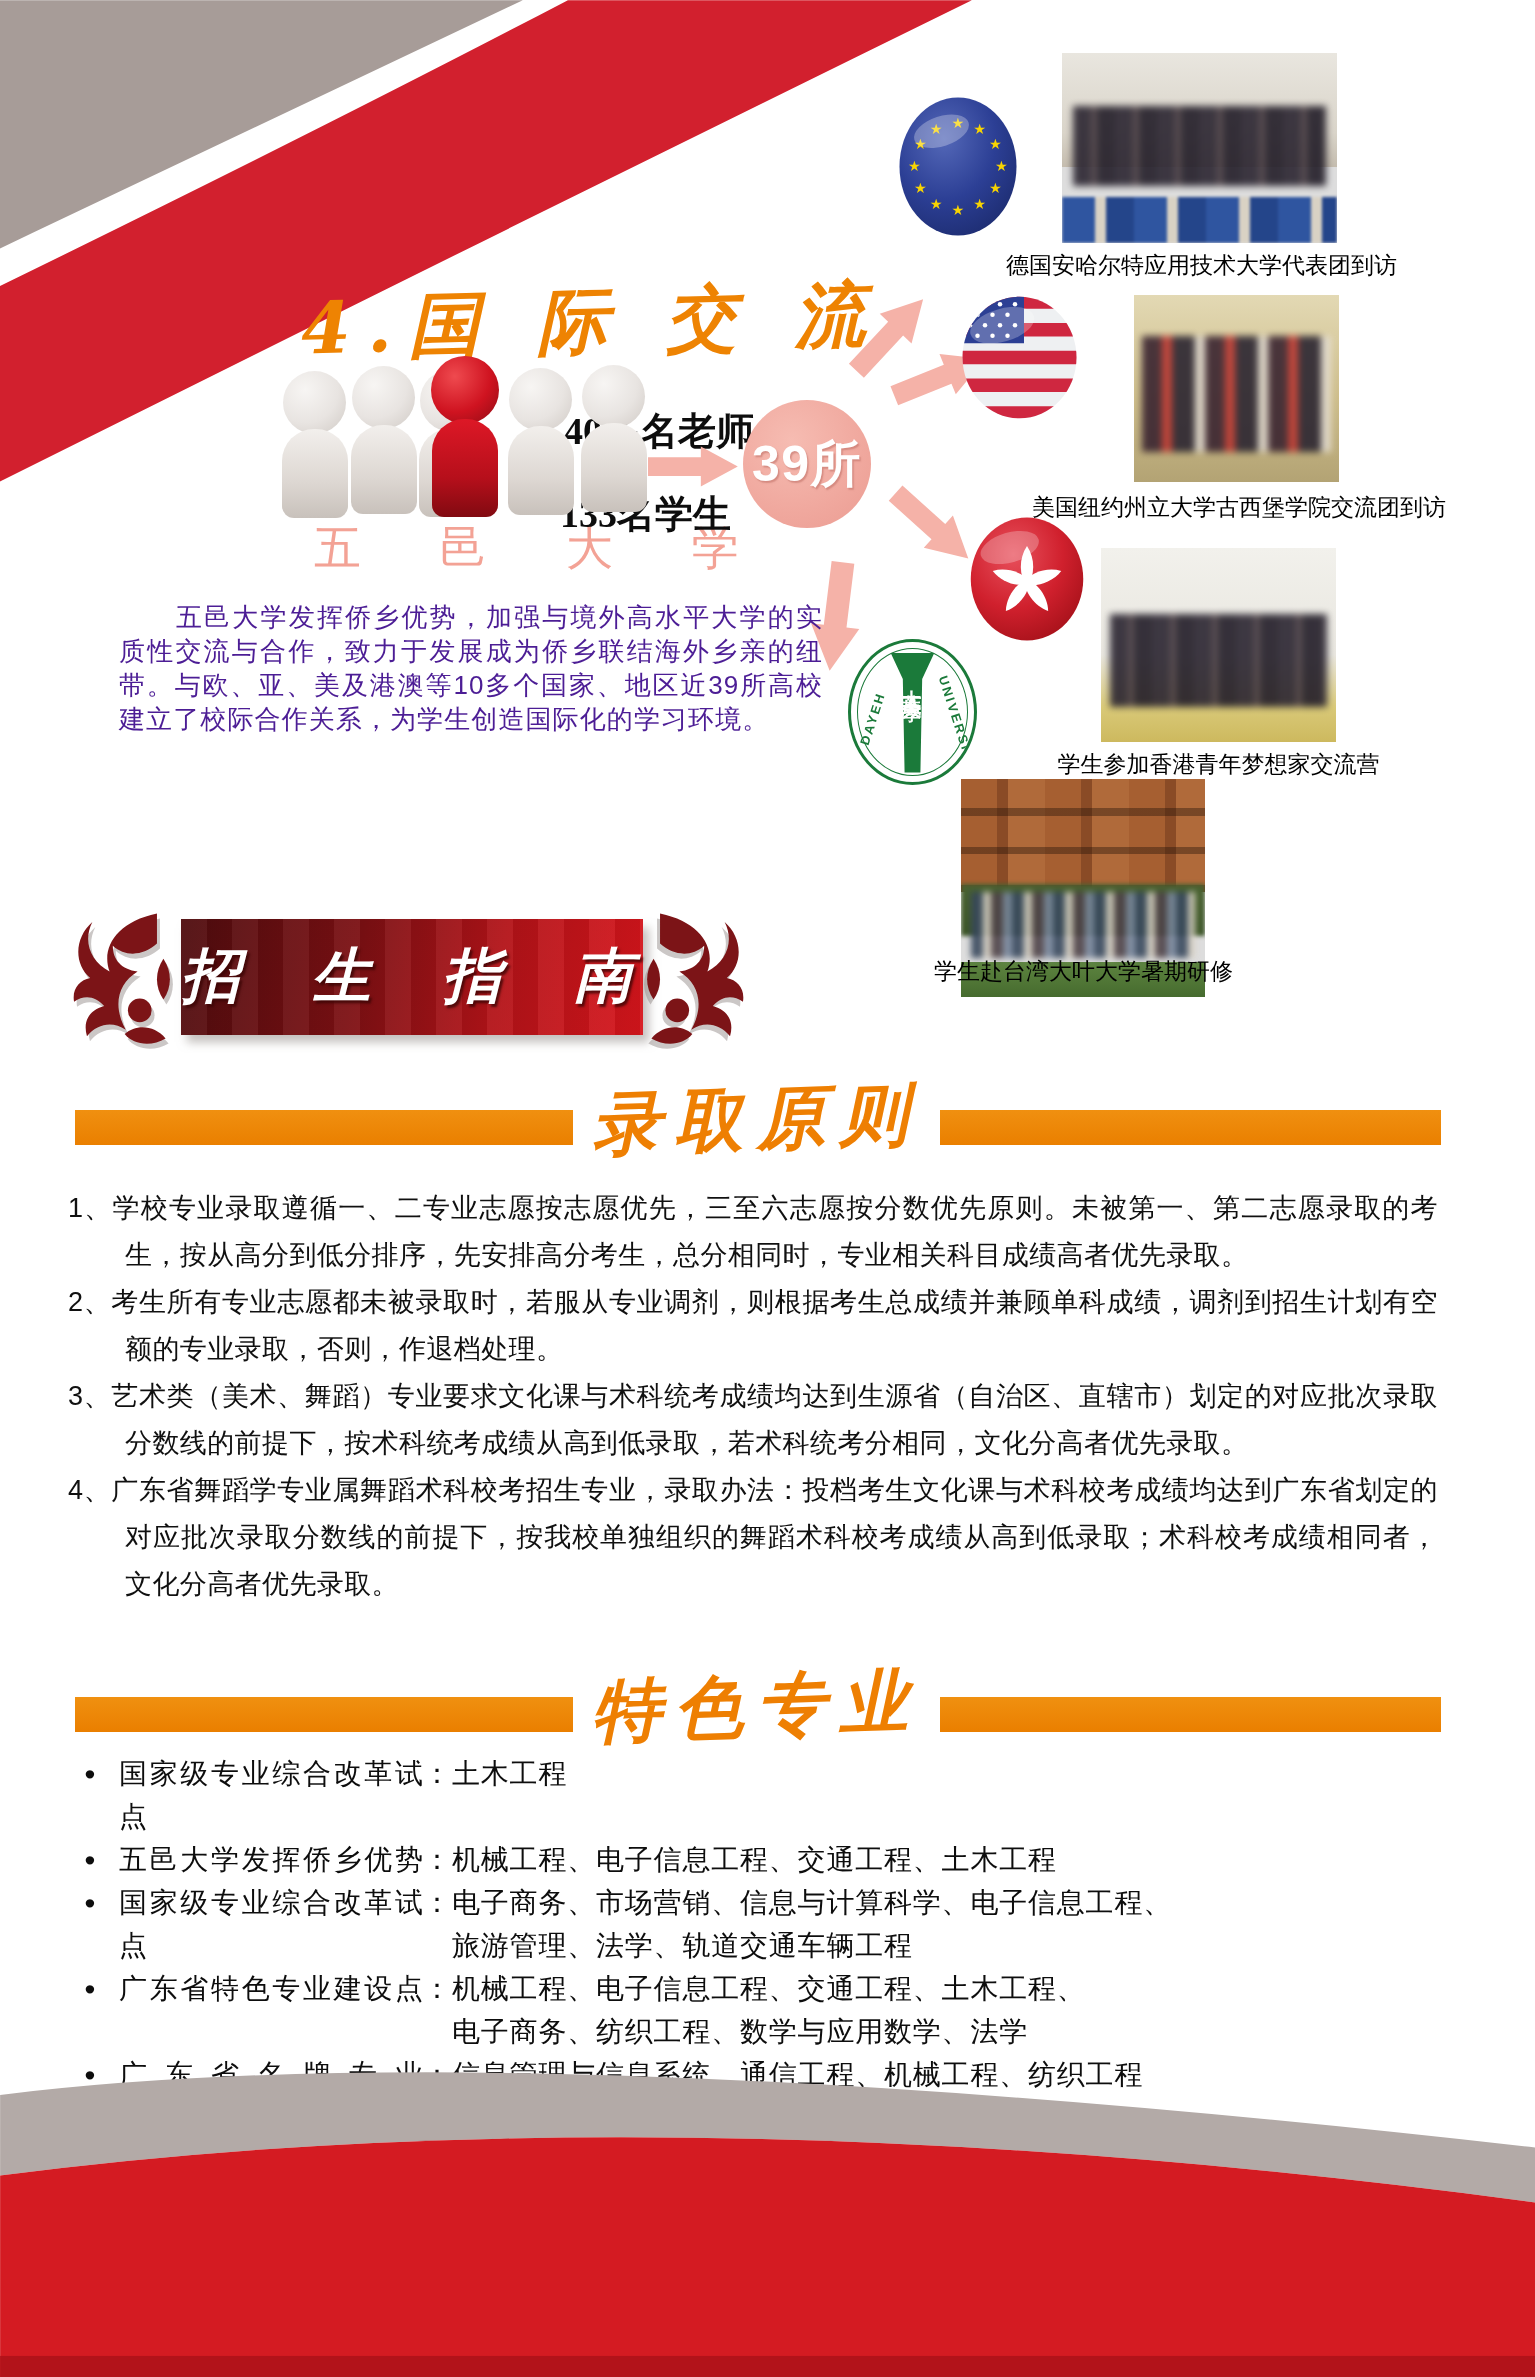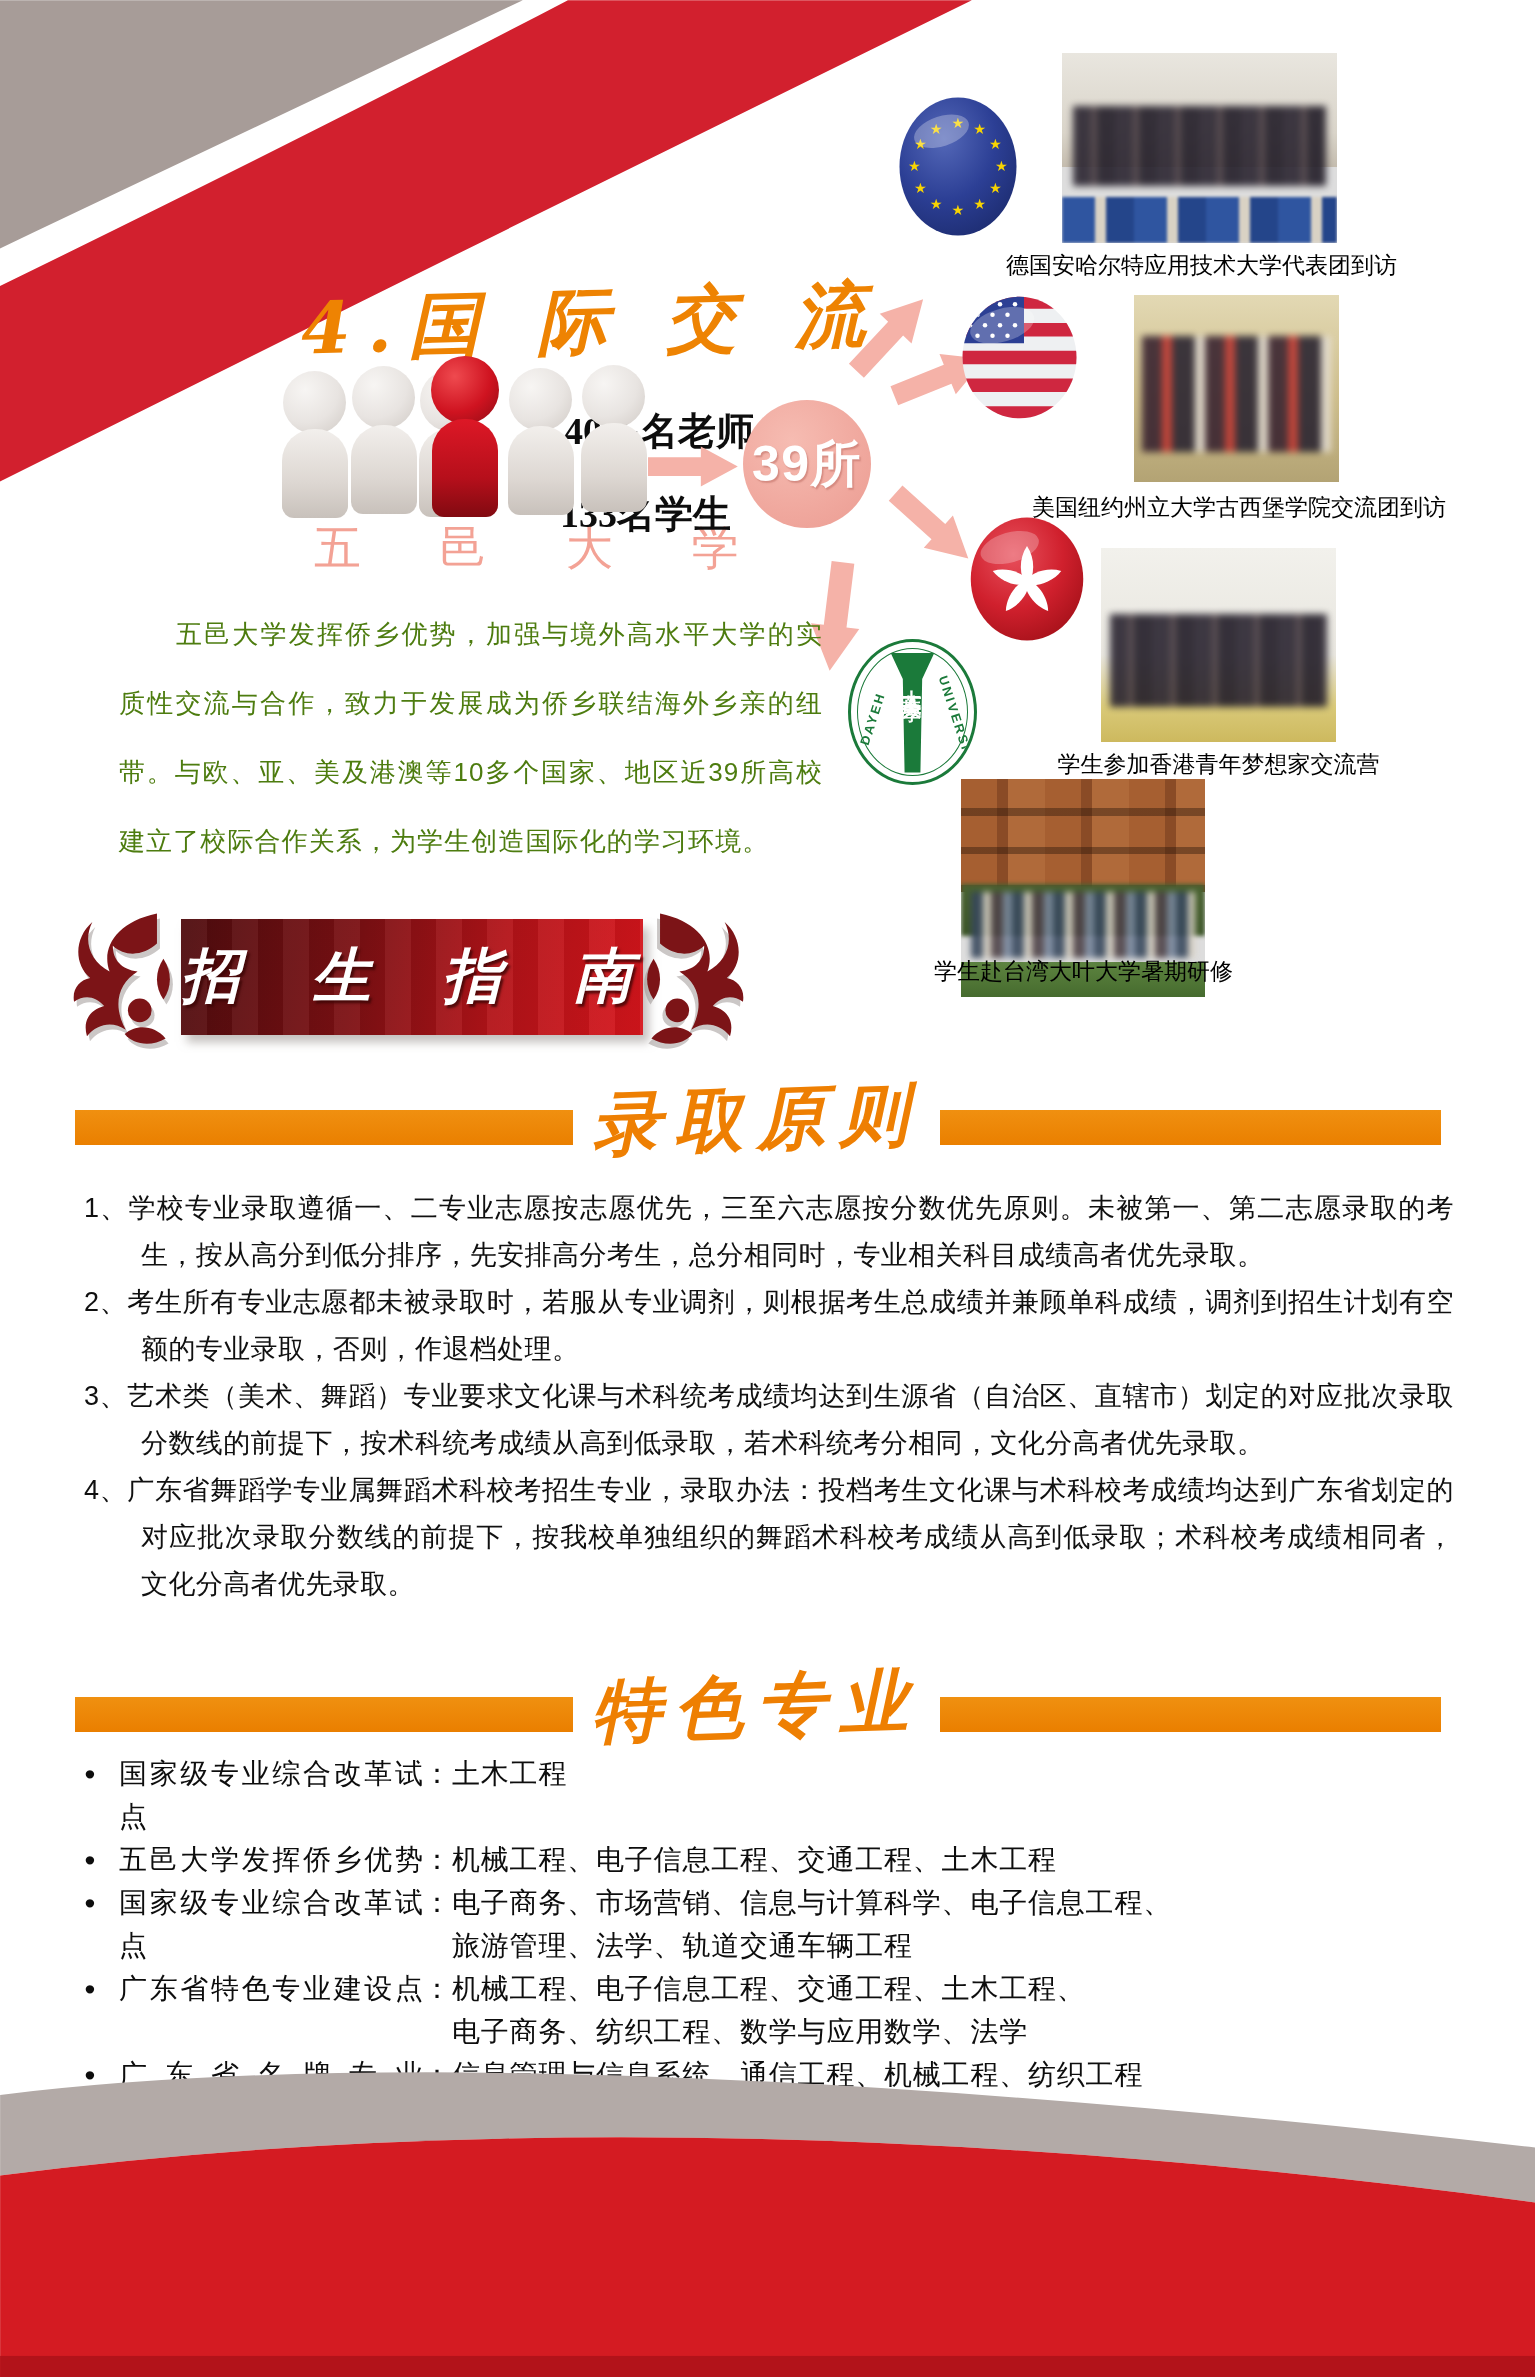--- a/index.html
+++ b/index.html
@@ -91,21 +91,21 @@
       background:repeating-linear-gradient(90deg,#2f55a0 0 33px,#d9d2c4 33px 44px,#24458a 44px 72px); filter:blur(1.5px); }
   .ph-caption { position:absolute; font-size:23px; color:#000; text-align:center; white-space:nowrap; }
   .cap-germany { left:1006px; top:250px; width:391px; }
   .cap-usa { left:1032px; top:492px; width:414px; }
   .cap-hk { left:1053px; top:749px; width:331px; }
   .cap-taiwan { left:933px; top:956px; width:301px; }
 
   
   .intro {
     position:absolute; left:119px; top:600px; width:704px;
-    font-size:26px; line-height:69px; color:#4d7c0f; text-align:justify;
+    font-size:26px; line-height:34px; color:#4c1d95; text-align:justify;
     text-indent:57px; letter-spacing:1.1px;
   }
 
   
   .banner-box {
     position:absolute; left:181px; top:919px; width:462px; height:116px;
     background:
       repeating-linear-gradient(90deg, rgba(255,255,255,.05) 0 25.6px, rgba(0,0,0,.06) 25.6px 51px),
       linear-gradient(100deg,#4e0c0e 0%, #7c1013 38%, #b31318 68%, #d7151c 100%);
     box-shadow:6px 7.5px 9px rgba(150,142,138,.55);
@@ -127,21 +127,21 @@
   .bar-adm-r { left:940px; top:1110px; width:501px; }
   .bar-maj-l { left:75px; top:1697px; width:498px; }
   .bar-maj-r { left:940px; top:1697px; width:501px; }
   .sec-title { position:absolute; width:361px; text-align:center;
     font-size:69px; font-weight:bold; font-style:italic; color:#ee7f02;
     font-family:"DejaVu Serif", serif; letter-spacing:13.5px; transform:rotate(-2deg); white-space:nowrap; }
   .t-adm { left:576px; top:1074px; }
   .t-maj { left:576px; top:1661px; }
 
   
-  .adm-list { position:absolute; left:84px; top:1185px; width:1370px; }
+  .adm-list { position:absolute; left:68px; top:1185px; width:1370px; }
   .adm-item { font-size:27px; line-height:47px; color:#101010; text-align:justify;
     padding-left:57px; text-indent:-57px; letter-spacing:0.4px; }
 
   
   .maj-list { position:absolute; left:84px; top:1752px; width:1391px; }
   .maj-row { display:grid; grid-template-columns:35px 304px 29px 1fr; align-items:start;
     font-size:28px; line-height:43px; color:#0d0d0d; }
   .maj-bullet { font-size:19.6px; line-height:43px; }
   .maj-bullet::before { content:"●"; }
   .maj-label { text-align:justify; text-align-last:justify; font-weight:500; }

